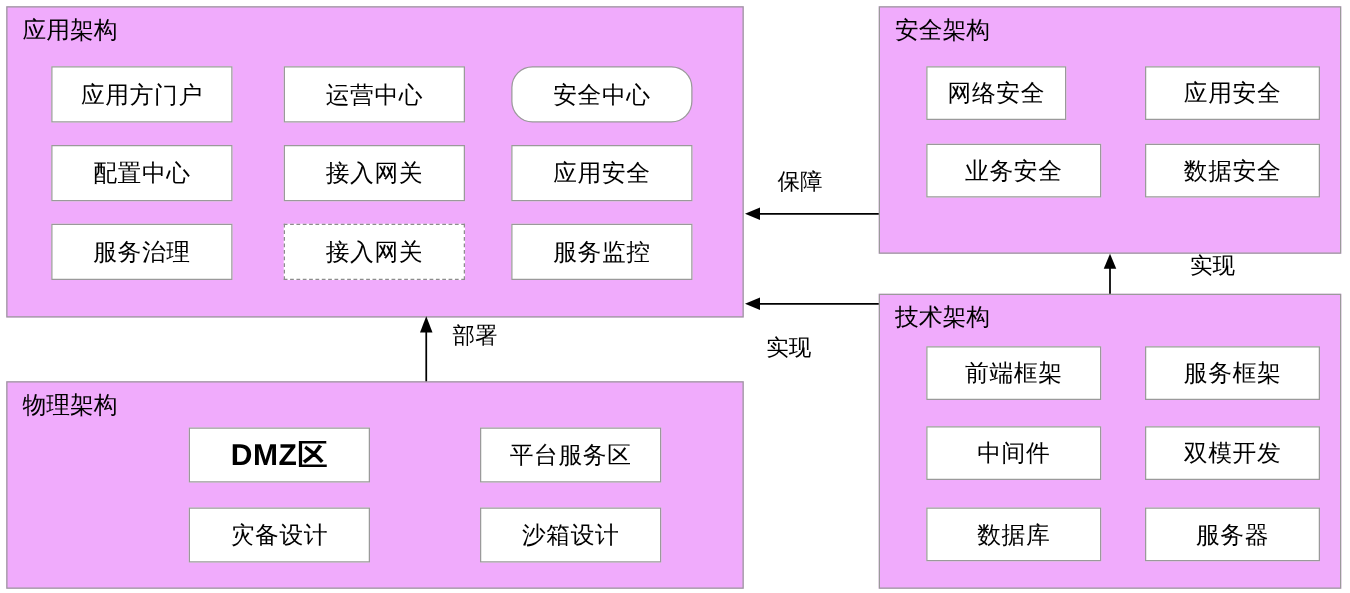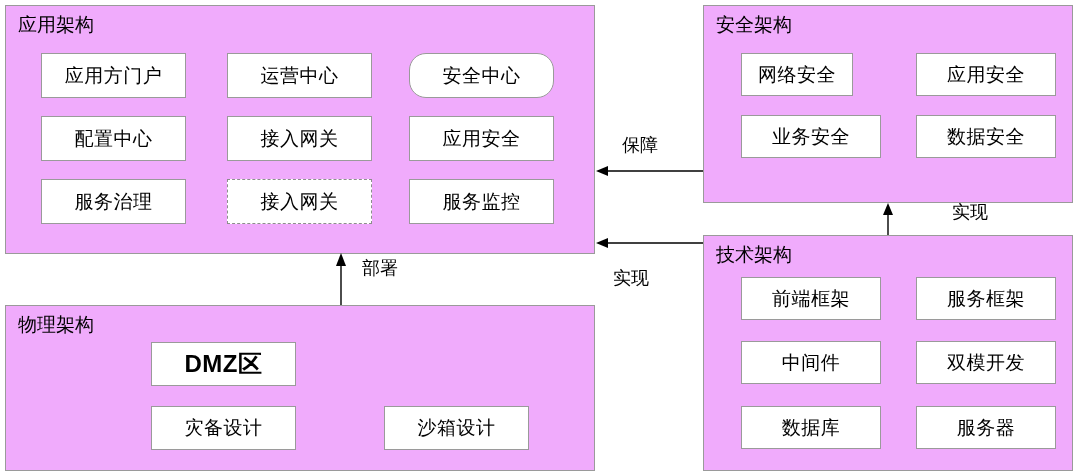--- a/index.html
+++ b/index.html
@@ -111,20 +111,21 @@
     <div class="node" style="left:212px; top:41px; width:140px; height:43px;">服务框架</div>
     <div class="node" style="left:212px; top:105px; width:140px; height:43px;">双模开发</div>
     <div class="node" style="left:37px; top:170px; width:140px; height:43px;">数据库</div>
     <div class="node" style="left:212px; top:170px; width:140px; height:43px;">服务器</div>
   </div>
 
   <div class="panel" style="left:5px; top:305px; width:590px; height:166px;">
     <div class="panel-title">物理架构</div>
 
     <div class="node bold" style="left:145px; top:36px; width:145px; height:44px;">DMZ区</div>
+    <div class="node" style="left:378px; top:36px; width:145px; height:44px;">平台服务区</div>
     <div class="node" style="left:145px; top:100px; width:145px; height:44px;">灾备设计</div>
     <div class="node" style="left:378px; top:100px; width:145px; height:44px;">沙箱设计</div>
   </div>
 
   <svg class="conn" style="left:0px; top:0px; width:1080px; height:474px;">
     <line x1="703" y1="171" x2="604" y2="171"></line>
     <polygon points="596,171 608,166 608,176"></polygon>
   </svg>
   <div class="edge-label" style="left:622px; top:135px;">保障</div>
 

